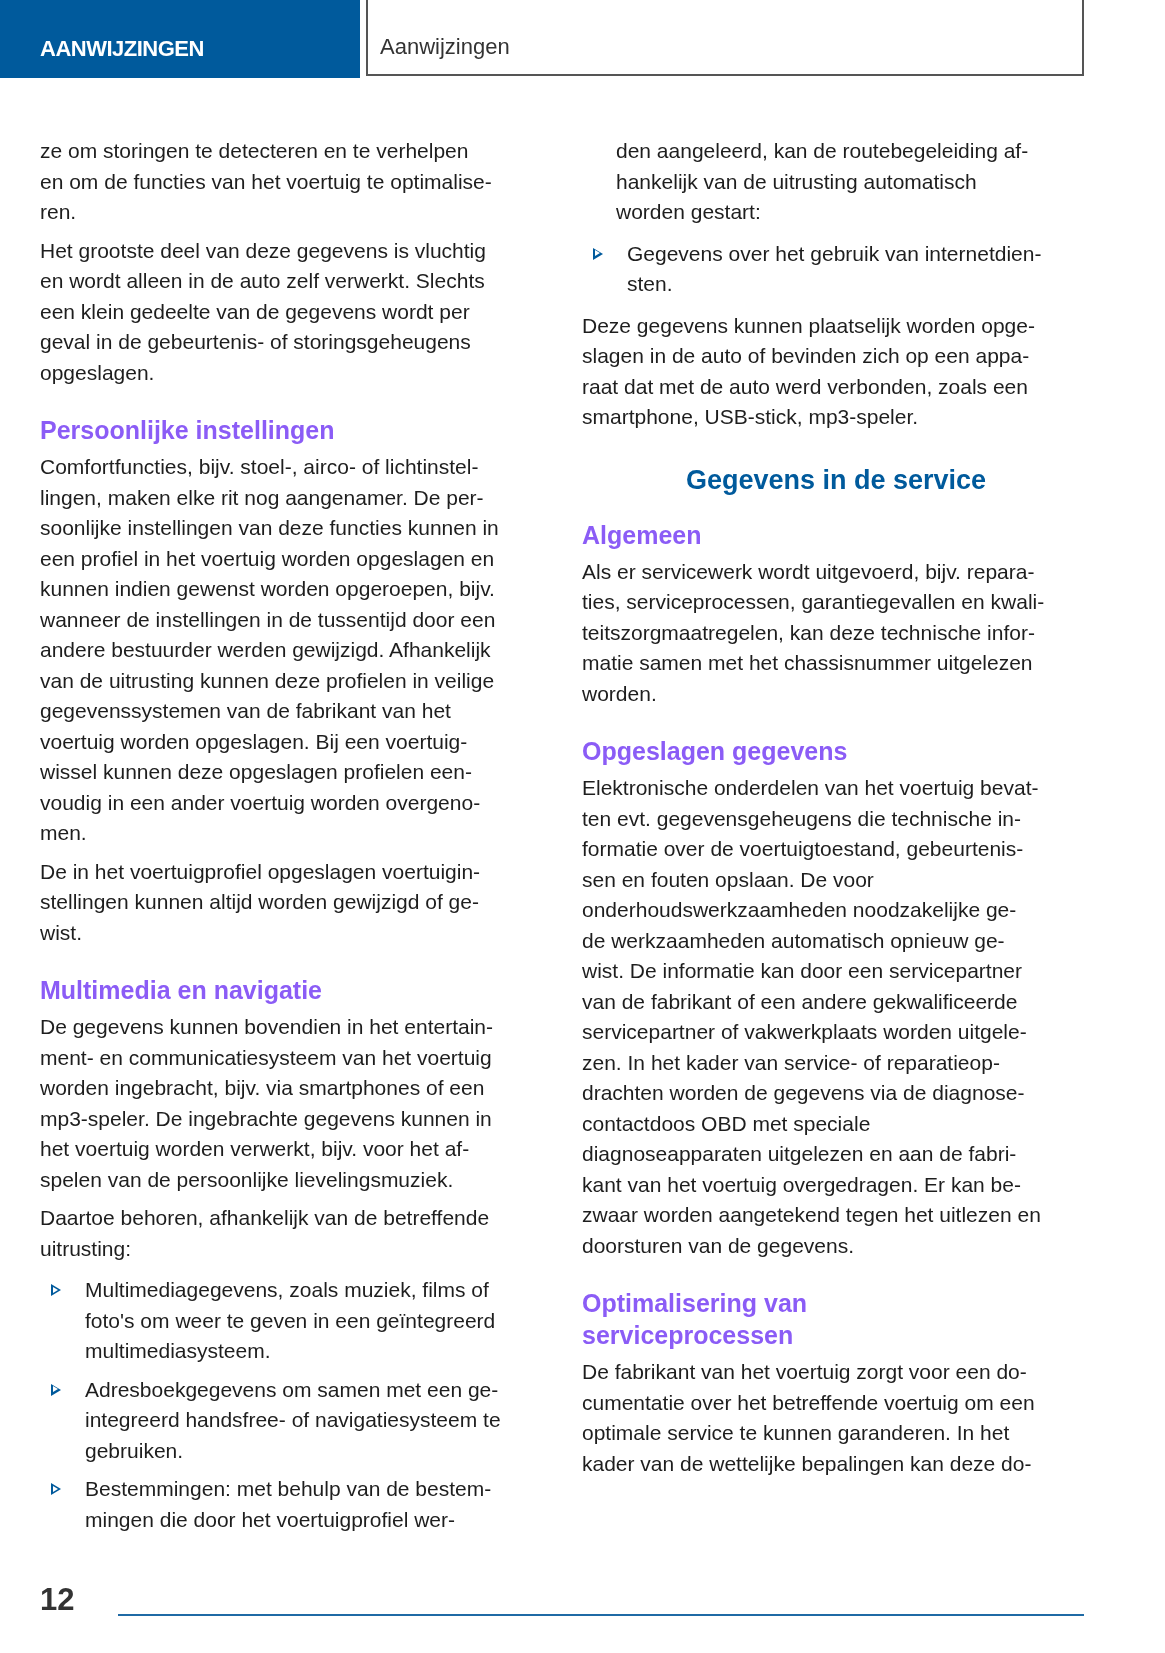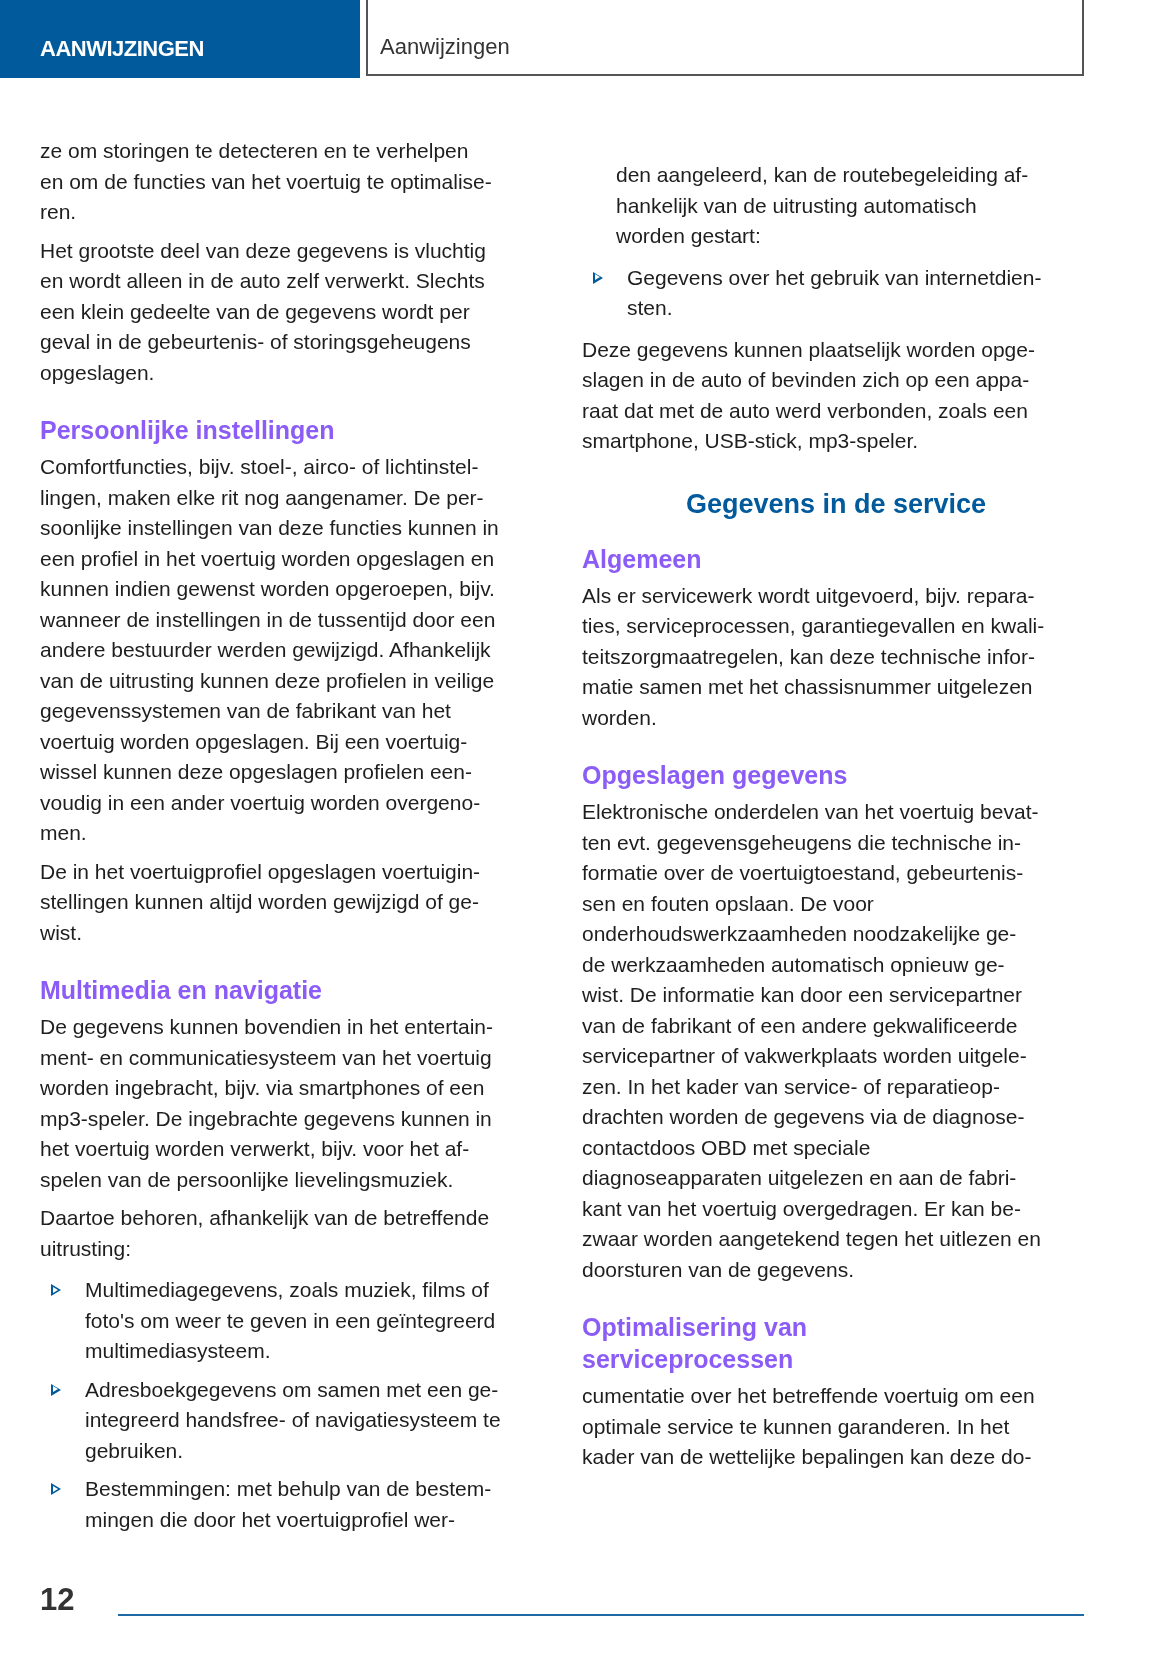--- a/index.html
+++ b/index.html
@@ -25,21 +25,21 @@
   .ul { margin: 11px; padding: 0; list-style: none; }
   .li { position: relative; padding-left: 34px; font-size: 21px; line-height: 30.5px;
         margin-bottom: 8px; white-space: nowrap; }
   .li .ln { display: block; }
   .bullet { position: absolute; left: 0; top: 9px; width: 0; height: 0;
             border-top: 6px solid transparent; border-bottom: 6px solid transparent;
             border-left: 10px solid #005a9c; }
   .bullet::after { content: ""; position: absolute; left: -8px; top: -3.5px;
             border-top: 3.5px solid transparent; border-bottom: 3.5px solid transparent;
             border-left: 5.5px solid #ffffff; }
-  .cont { padding-left: 34px; margin-top: 24px; }
+  .cont { padding-left: 34px; }
 
   .footer-num { position: absolute; left: 40px; top: 1582px; font-size: 31px;
                 font-weight: bold; color: #333333; }
   .footer-line { position: absolute; left: 118px; top: 1614px; width: 966px; height: 2px;
                  background: #1f6aa5; }
 </style>
 </head>
 <body>
 
 <div class="hdr-tab">
@@ -168,20 +168,21 @@
     <span class="ln">kant van het voertuig overgedragen. Er kan be-</span>
     <span class="ln">zwaar worden aangetekend tegen het uitlezen en</span>
     <span class="ln">doorsturen van de gegevens.</span>
   </p>
 
   <h3 class="h3">
     <span class="ln" style="display:block">Optimalisering van</span>
     <span class="ln" style="display:block">serviceprocessen</span>
   </h3>
   <p class="p">
+    <span class="ln">De fabrikant van het voertuig zorgt voor een do-</span>
     <span class="ln">cumentatie over het betreffende voertuig om een</span>
     <span class="ln">optimale service te kunnen garanderen. In het</span>
     <span class="ln">kader van de wettelijke bepalingen kan deze do-</span>
   </p>
 </div>
 
 <div class="footer-num">12</div>
 <div class="footer-line"></div>
 
 </body></html>

